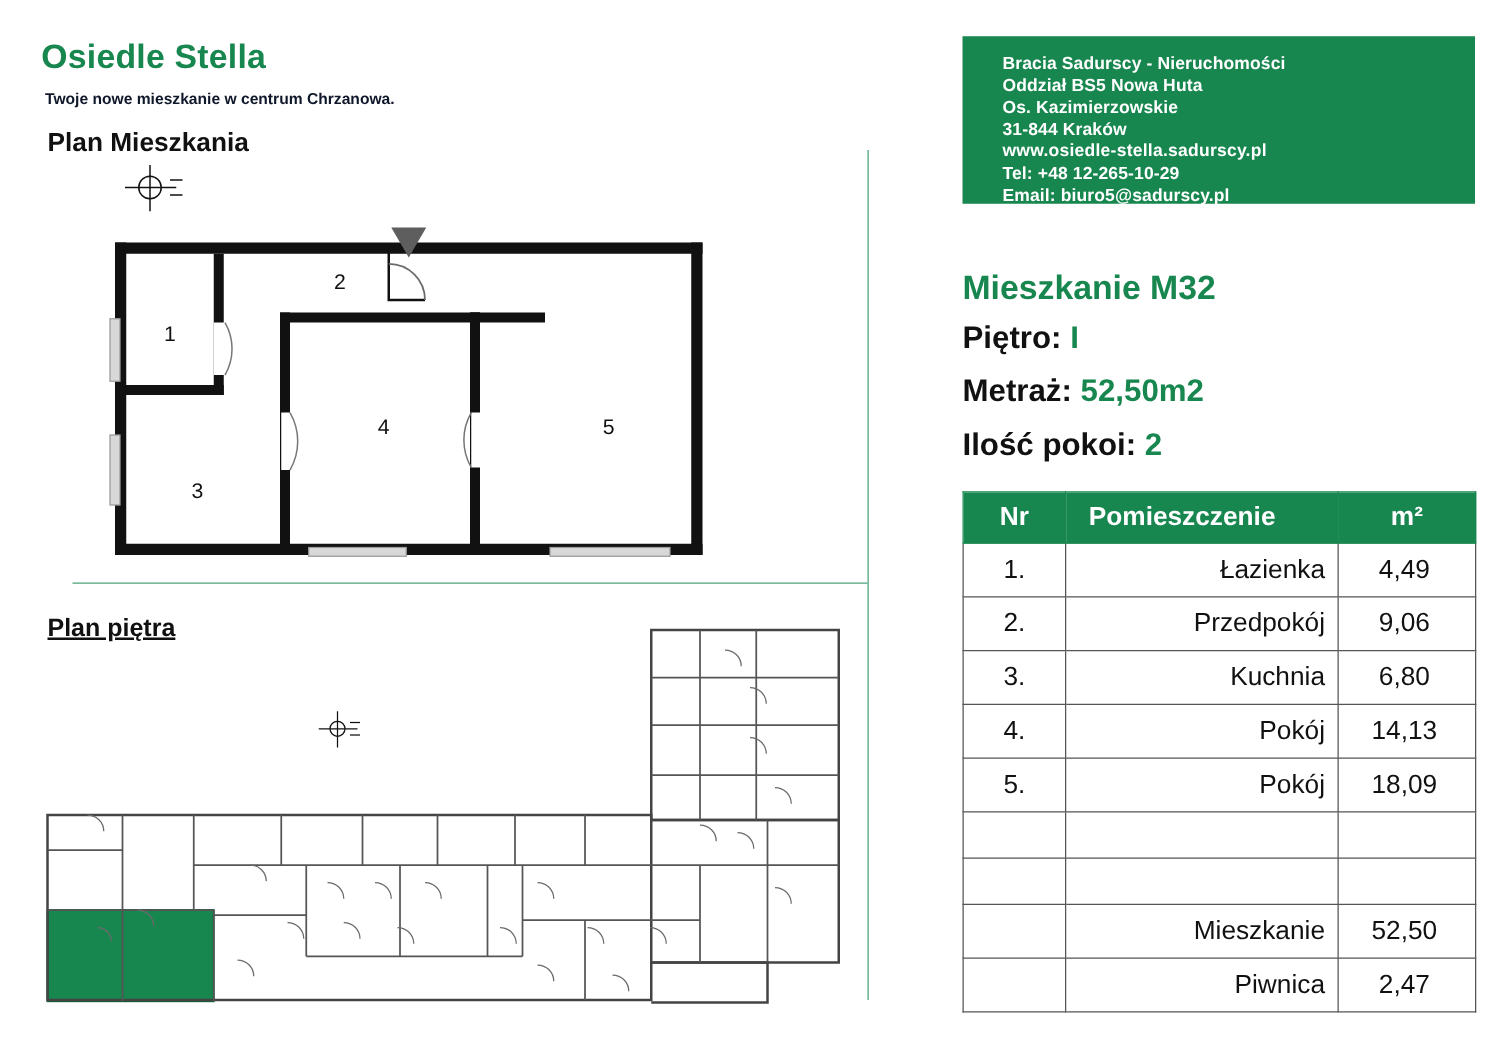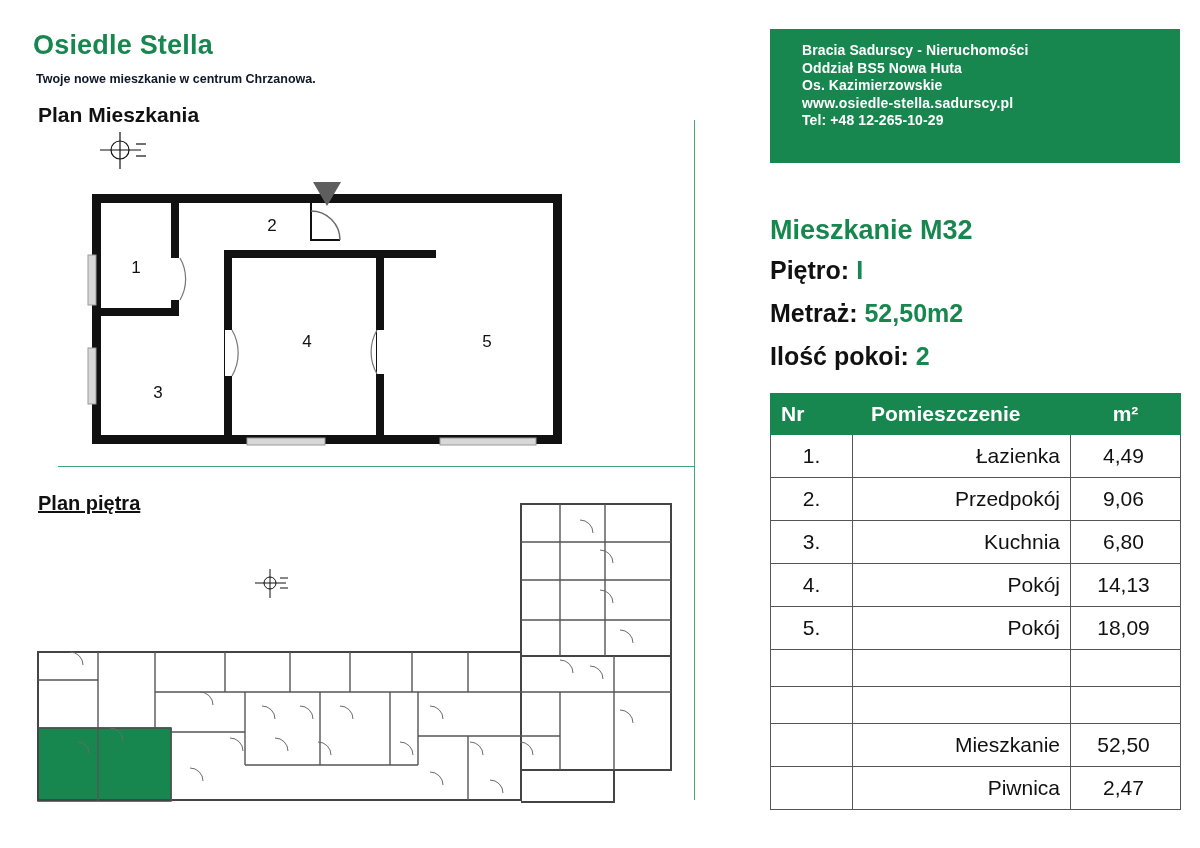--- a/index.html
+++ b/index.html
@@ -66,21 +66,21 @@
   }
   table.rooms col.c1{width:82px;}
   table.rooms col.c2{width:218px;}
   table.rooms col.c3{width:110px;}
   table.rooms th{
     background:#18874f;color:#fff;
     font-size:21px;font-weight:bold;
     height:40px;border:1px solid #18874f;
     padding:0 10px;
   }
-  table.rooms th.nr{text-align:left;}
+  table.rooms th.nr{text-align:center;}
   table.rooms th.nm{text-align:left;padding-left:18px;}
   table.rooms th.m2{text-align:center;}
   table.rooms td{
     border:1px solid #555;height:42px;
     font-size:21px;color:#111;padding:0 10px;
     background:#fff;
   }
   table.rooms td.nr{text-align:center;}
   table.rooms td.nm{text-align:right;padding-left:18px;}
   table.rooms td.m2{text-align:center;padding-right:14px;}
@@ -242,22 +242,24 @@
       </g>
     </svg>
   </div>
 
   <div class="right">
 
     <div class="agency-box">
       <div>Bracia Sadurscy - Nieruchomości</div>
       <div>Oddział BS5 Nowa Huta</div>
       <div>Os. Kazimierzowskie</div>
+      <div>31-844 Kraków</div>
       <div class="url">www.osiedle-stella.sadurscy.pl</div>
       <div>Tel: +48 12-265-10-29</div>
+      <div>Email: biuro5@sadurscy.pl</div>
     </div>
 
     <div class="flat-title">Mieszkanie M32</div>
 
     <div class="meta meta-1">
       <span>Piętro:</span>
       <span class="val">I</span>
     </div>
     <div class="meta meta-2">
       <span>Metraż:</span>

